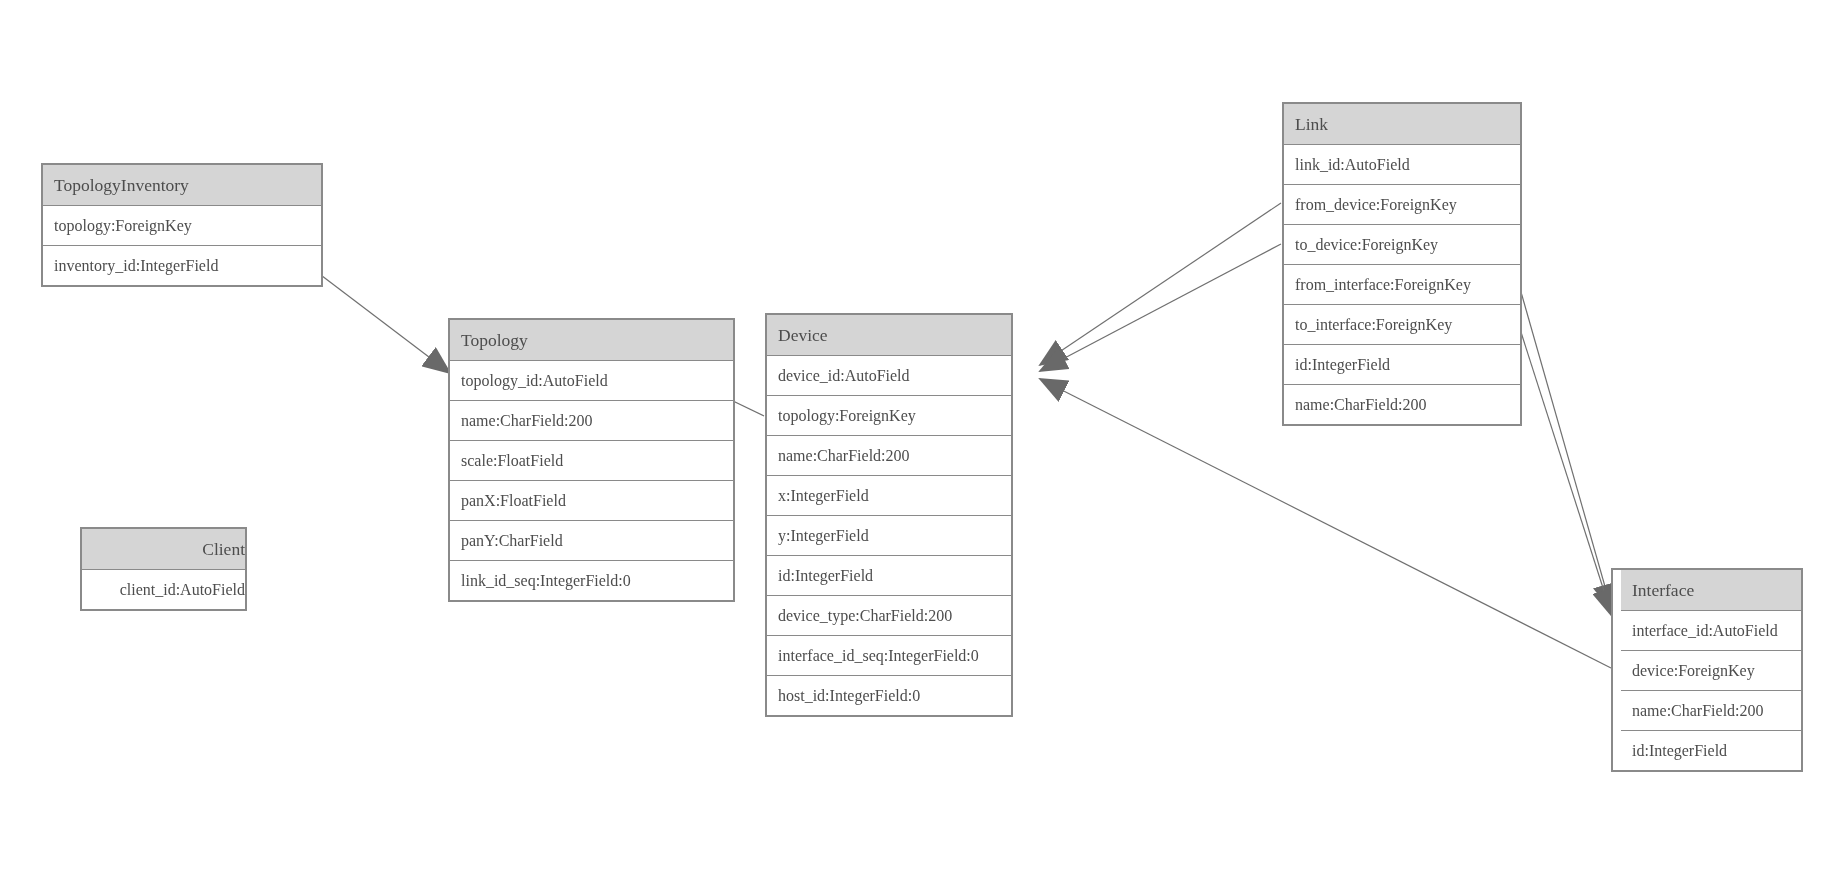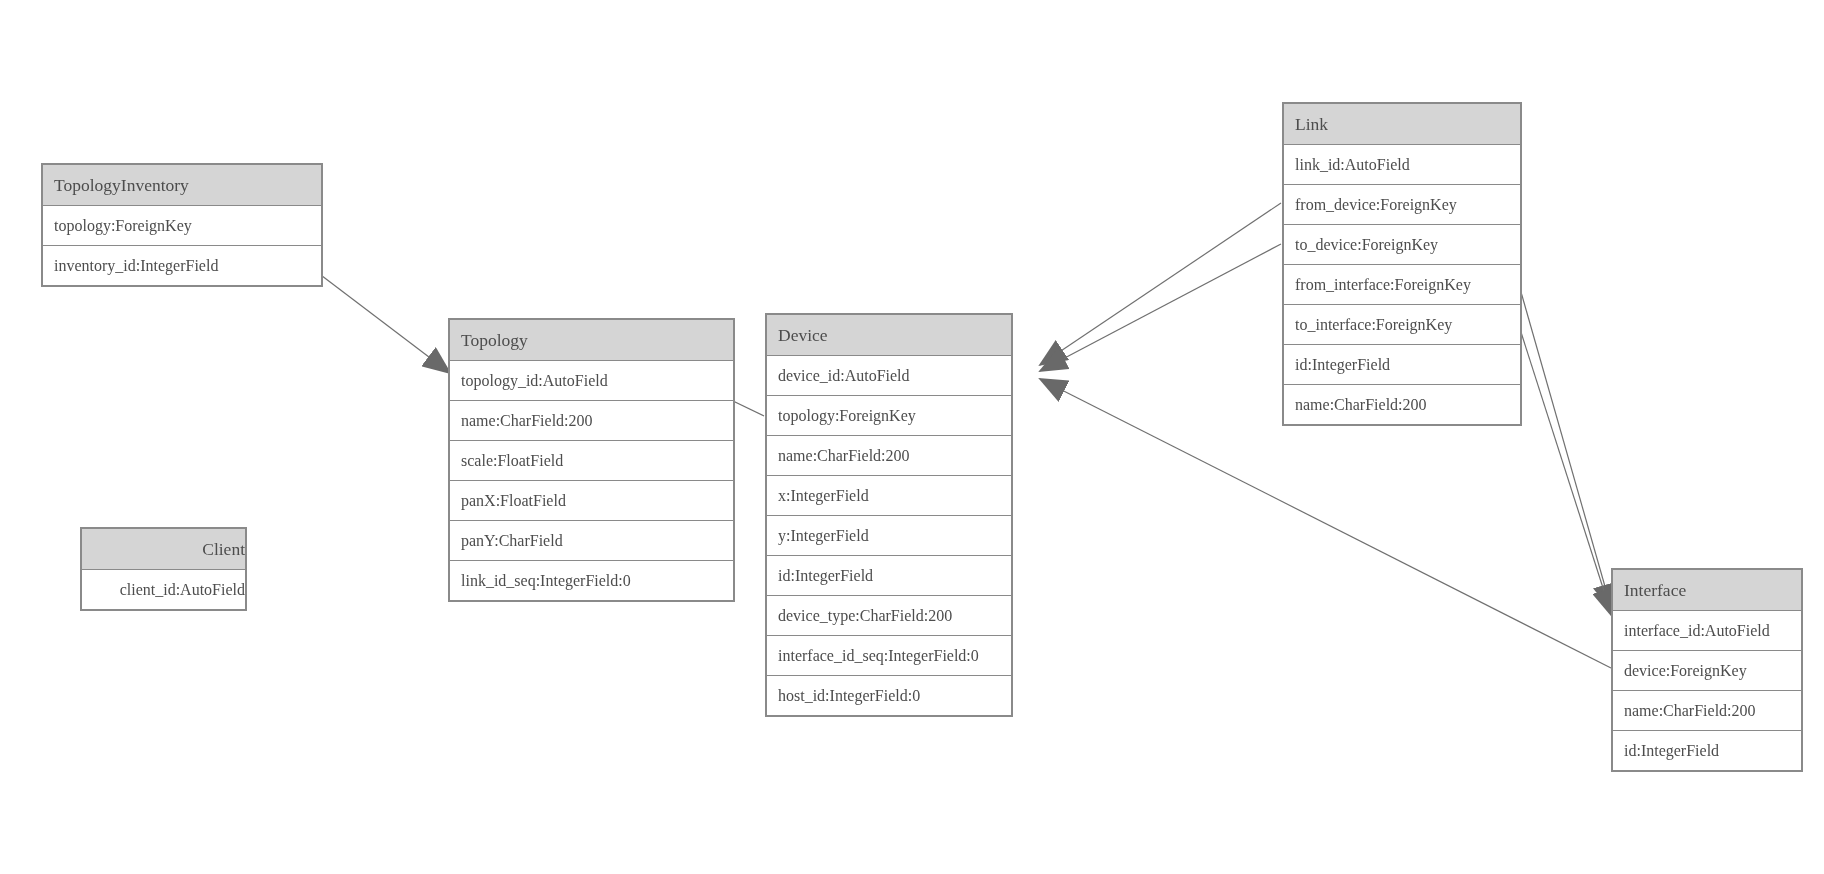--- a/index.html
+++ b/index.html
@@ -106,21 +106,21 @@
       <div class="model-table" style="left: 1282px; top: 102px; width: 240px;">
         <div class="tbl-header">Link</div>
         <div class="tbl-row">link_id:AutoField</div>
         <div class="tbl-row">from_device:ForeignKey</div>
         <div class="tbl-row">to_device:ForeignKey</div>
         <div class="tbl-row">from_interface:ForeignKey</div>
         <div class="tbl-row">to_interface:ForeignKey</div>
         <div class="tbl-row">id:IntegerField</div>
         <div class="tbl-row">name:CharField:200</div>
       </div>
-      <div class="model-table" style="left: 1611px; top: 568px; width: 192px;">
+      <div class="model-table" style="left: 1611px; top: 568px; width: 192px; padding-left: 8px;">
         <div class="tbl-header">Interface</div>
         <div class="tbl-row">interface_id:AutoField</div>
         <div class="tbl-row">device:ForeignKey</div>
         <div class="tbl-row">name:CharField:200</div>
         <div class="tbl-row">id:IntegerField</div>
       </div>
     </div>
 </div>
 
 </body></html>

